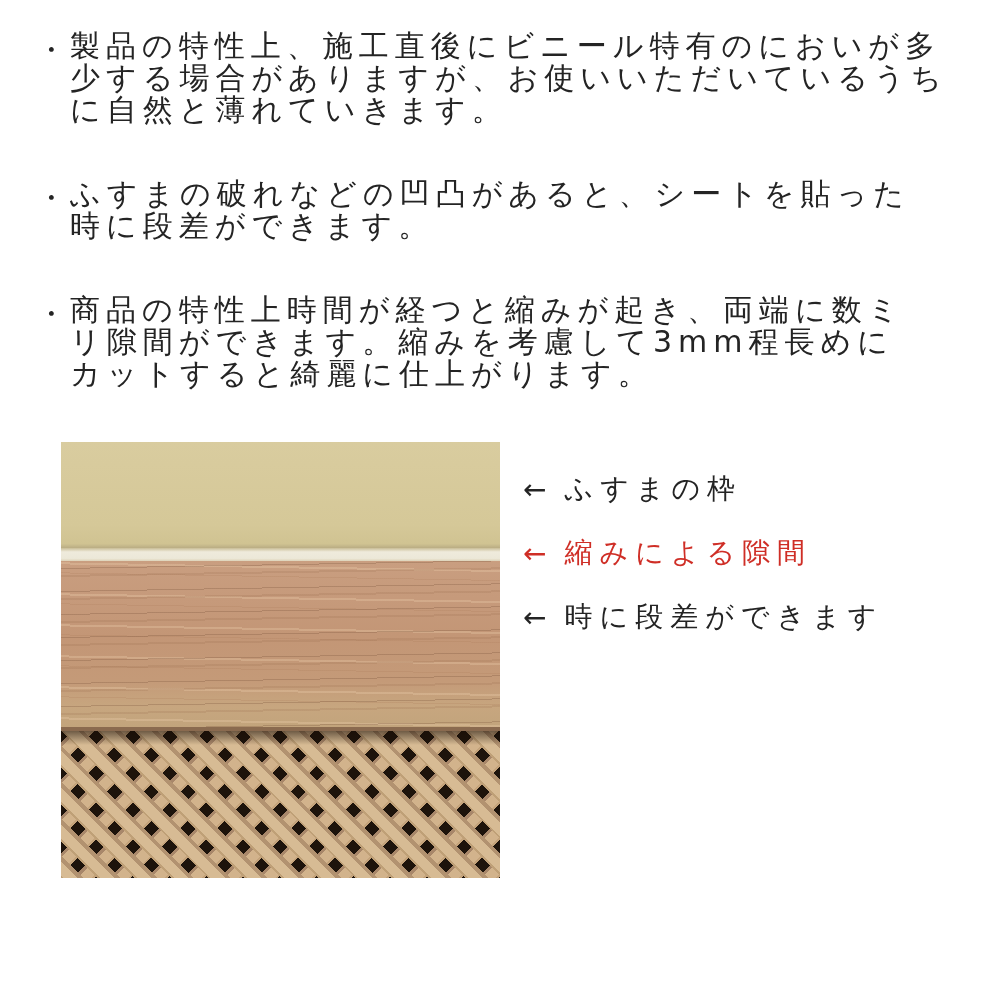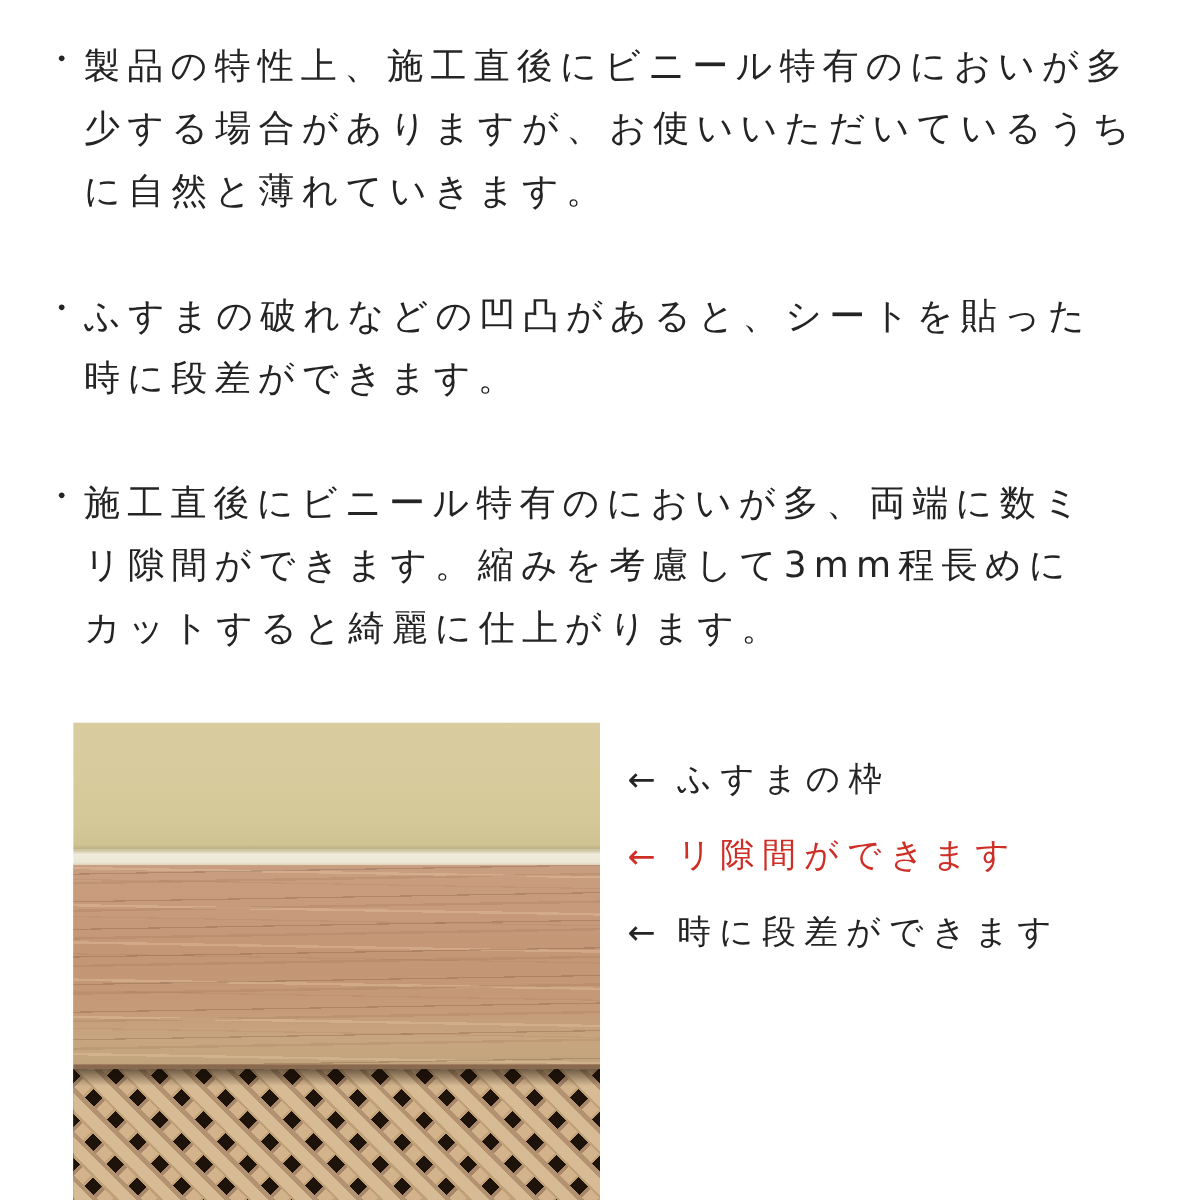--- a/index.html
+++ b/index.html
@@ -26,21 +26,21 @@
   .note-bullet {
     flex: none;
     width: 34px;
     font-size: 30px;
     line-height: 40px;
     color: #242424;
   }
   .note-text {
     flex: 1;
     font-size: 30px;
-    line-height: 52px;
+    line-height: 32px;
     letter-spacing: 6px;
     white-space: pre-line;
     color: #242424;
   }
 
   
   .figure-row {
     position: relative;
     margin-left: 61px;
     margin-top: 49px;
@@ -134,42 +134,42 @@
 少する場合がありますが、お使いいただいているうち
 に自然と薄れていきます。</p>
     </div>
     <div class="note">
       <span class="note-bullet">・</span>
       <p class="note-text">ふすまの破れなどの凹凸があると、シートを貼った
 時に段差ができます。</p>
     </div>
     <div class="note">
       <span class="note-bullet">・</span>
-      <p class="note-text">施工直後にビニール特有のにおいが多、両端に数ミ
+      <p class="note-text">商品の特性上時間が経つと縮みが起き、両端に数ミ
 リ隙間ができます。縮みを考慮して3mm程長めに
 カットすると綺麗に仕上がります。</p>
     </div>
   </div>
 
   <div class="figure-row">
     <div class="photo">
       <div class="photo-frame"></div>
       <div class="photo-gap"></div>
       <div class="photo-wood"></div>
       <div class="photo-weave"></div>
     </div>
 
     <div class="labels">
       <div class="label" style="color: rgb(36, 36, 36);">
         <span class="arrow">←</span>
         <span class="label-text">ふすまの枠</span>
       </div>
       <div class="label" style="color: rgb(207, 46, 38);">
         <span class="arrow">←</span>
-        <span class="label-text">リ隙間ができます</span>
+        <span class="label-text">縮みによる隙間</span>
       </div>
       <div class="label" style="color: rgb(36, 36, 36);">
         <span class="arrow">←</span>
         <span class="label-text">時に段差ができます</span>
       </div>
     </div>
   </div>
 
 </div>
 

